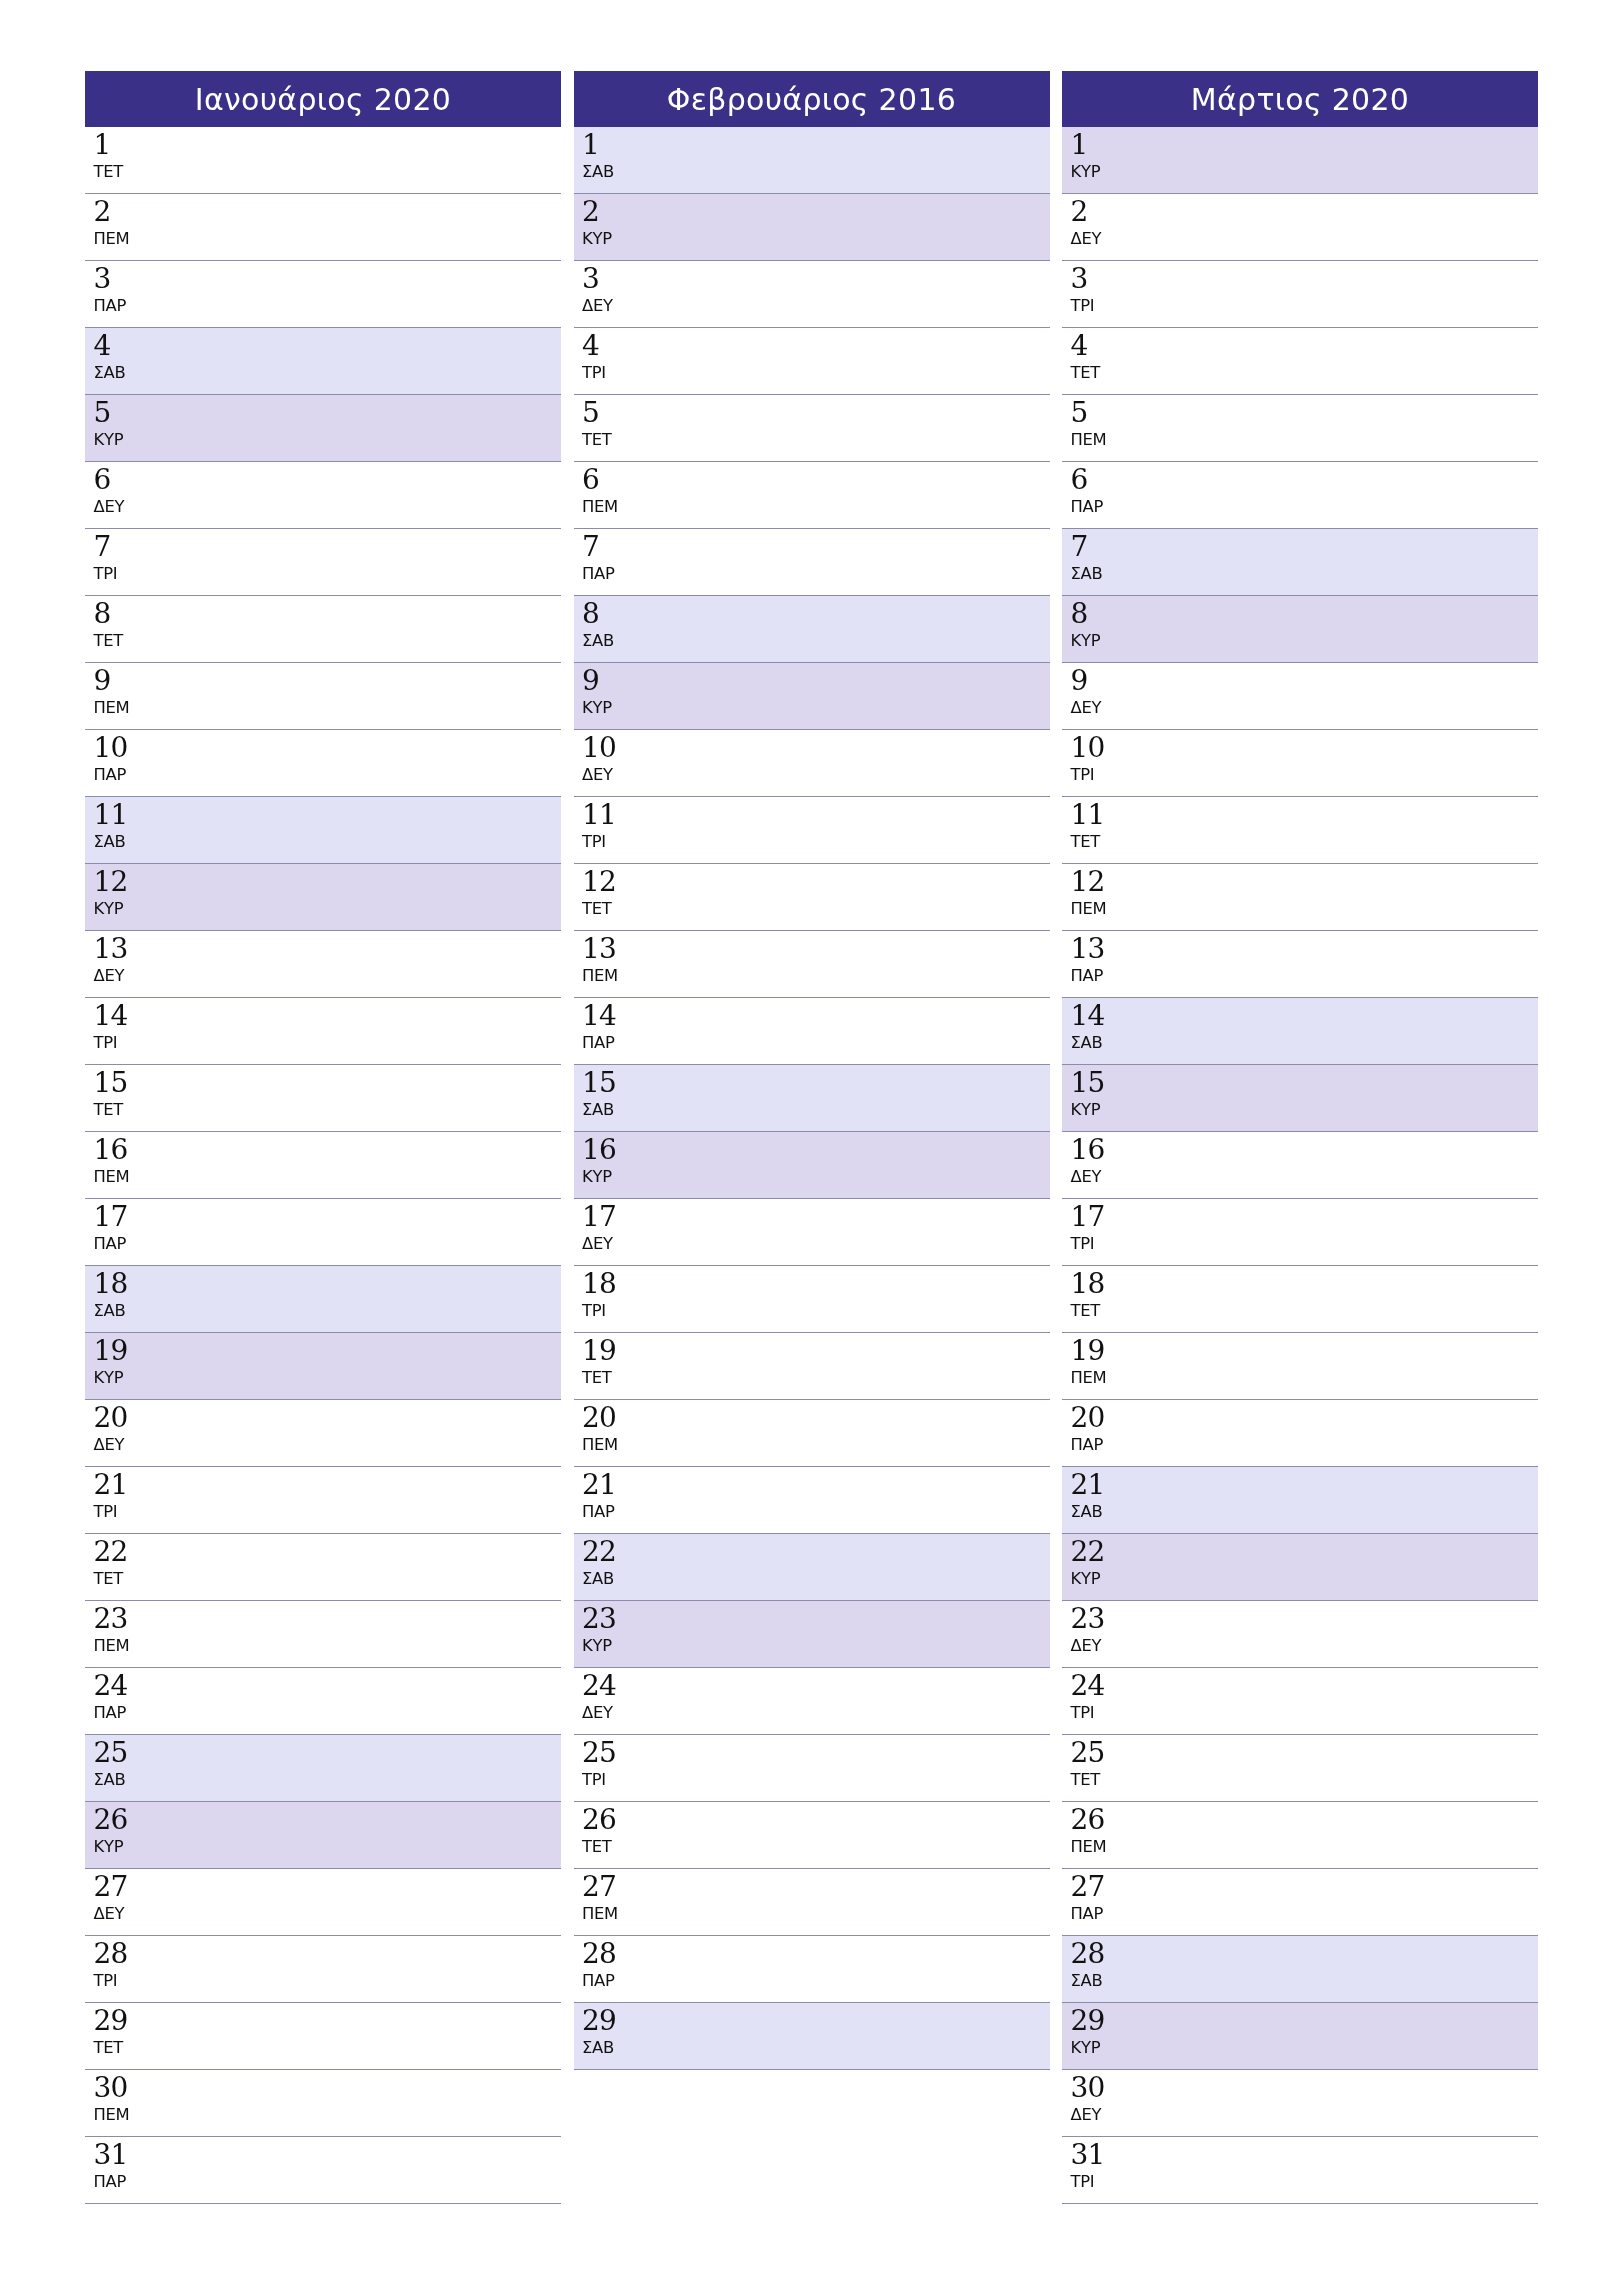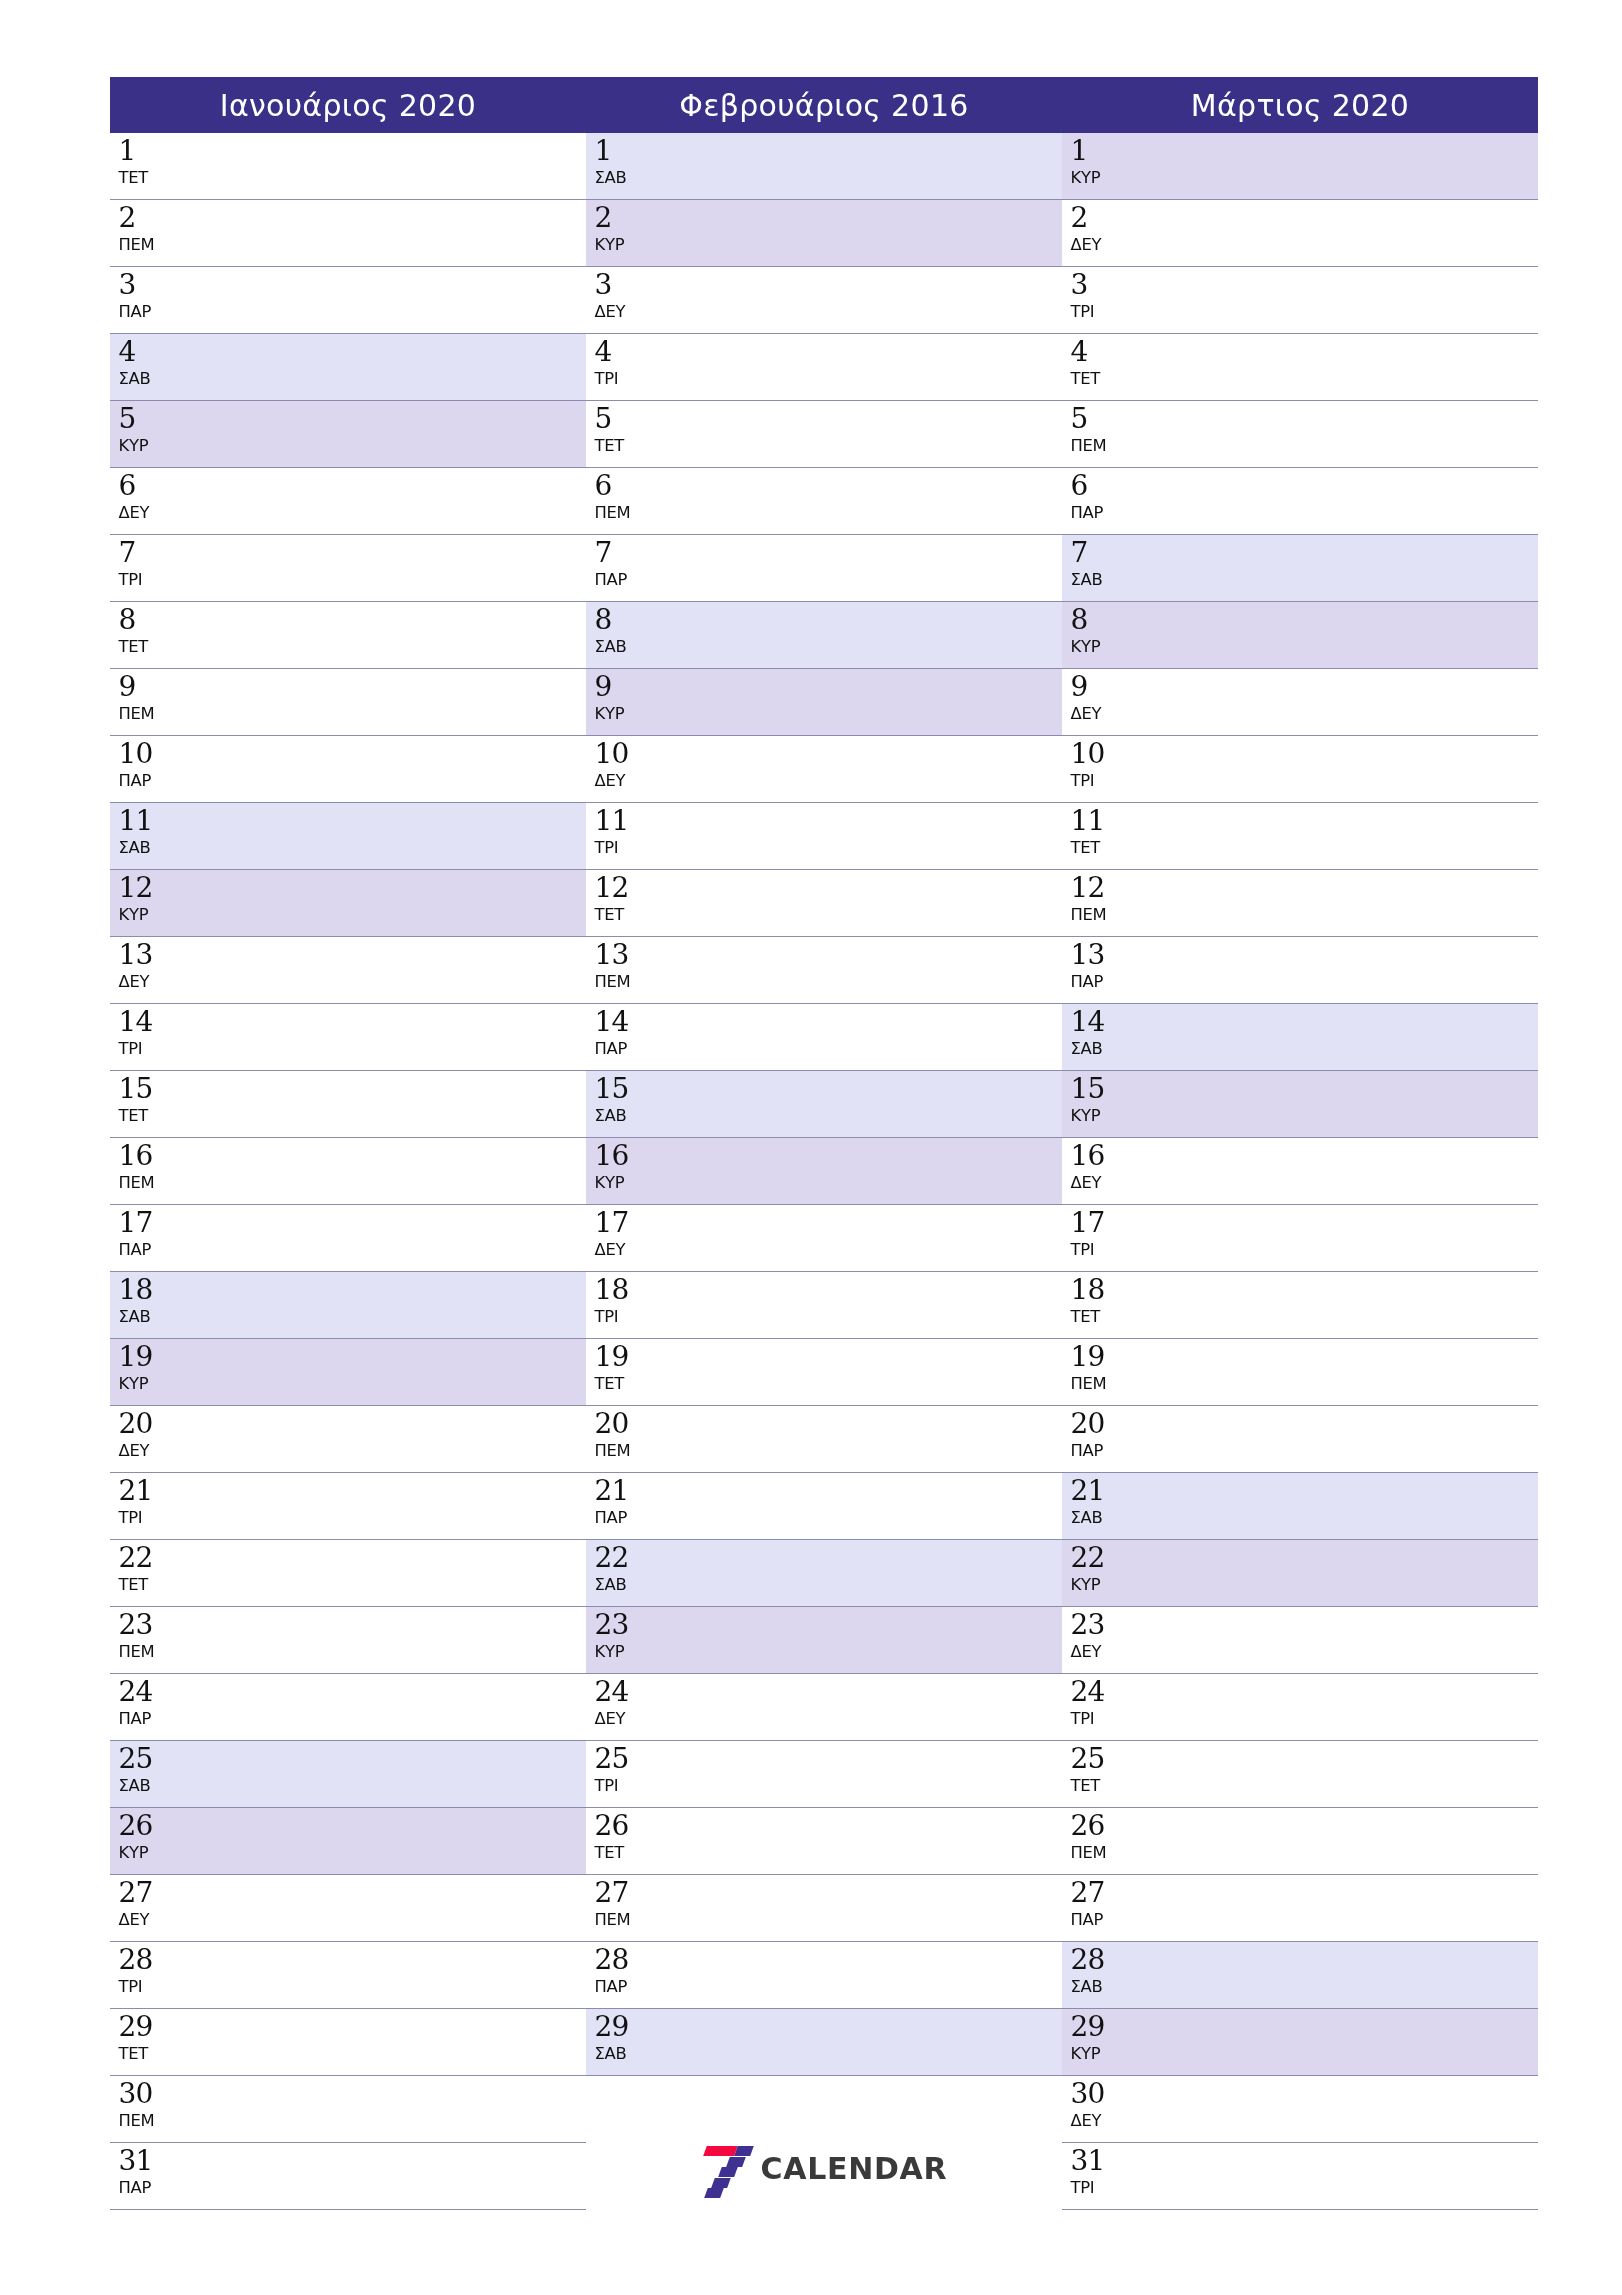--- a/index.html
+++ b/index.html
@@ -11,26 +11,26 @@
     height: 2295px;
     background: #ffffff;
     font-family: "DejaVu Sans", sans-serif;
     position: relative;
     overflow: hidden;
   }
 
   .page {
     position: absolute;
     left: 85px;
-    top: 77px;
+    top: 71px;
     width: 1453px;
     height: 2159px;
     display: flex;
     flex-direction: row;
-    justify-content: flex-end;
+    justify-content: space-between;
     align-items: flex-start;
   }
 
   .month-col {
     width: 476px;
     position: relative;
   }
 
   .month-header {
     height: 56px;
@@ -361,32 +361,20 @@
         </div>
         <div class="day-row" style="border-bottom-color: rgb(139, 139, 171);">
           <span class="day-num">28</span>
           <span class="day-abbr">ΠΑΡ</span>
         </div>
         <div class="day-row sat" style="border-bottom-color: rgb(139, 139, 171); background: rgb(226, 226, 246);">
           <span class="day-num">29</span>
           <span class="day-abbr">ΣΑΒ</span>
         </div>
       </div>
-    <div class="logo">
-      <span class="logo-mark">
-          <span class="seg" style="left: 3.9px; top: 1.3px; background: rgb(245, 8, 63);"></span>
-          <span class="seg" style="left: 19.6px; top: 1.3px; background: rgb(245, 8, 63);"></span>
-          <span class="seg" style="left: 35px; top: 1.3px; background: rgb(63, 49, 145);"></span>
-          <span class="seg" style="left: 27px; top: 11.8px; background: rgb(63, 49, 145);"></span>
-          <span class="seg" style="left: 19.6px; top: 22px; background: rgb(63, 49, 145);"></span>
-          <span class="seg" style="left: 12.4px; top: 33px; background: rgb(63, 49, 145);"></span>
-          <span class="seg" style="left: 5.2px; top: 43px; background: rgb(63, 49, 145);"></span>
-        </span>
-      <span class="logo-word" style="color: rgb(58, 58, 58);">CALENDAR</span>
-    </div>
   </div>
 
   <div class="month-col">
     <div class="month-header" style="background: rgb(58, 48, 136); color: rgb(255, 255, 255);">Μάρτιος 2020</div>
     <div class="days">
         <div class="day-row sun" style="border-bottom-color: rgb(139, 139, 171); background: rgb(220, 214, 238);">
           <span class="day-num">1</span>
           <span class="day-abbr">ΚΥΡ</span>
         </div>
         <div class="day-row" style="border-bottom-color: rgb(139, 139, 171);">

